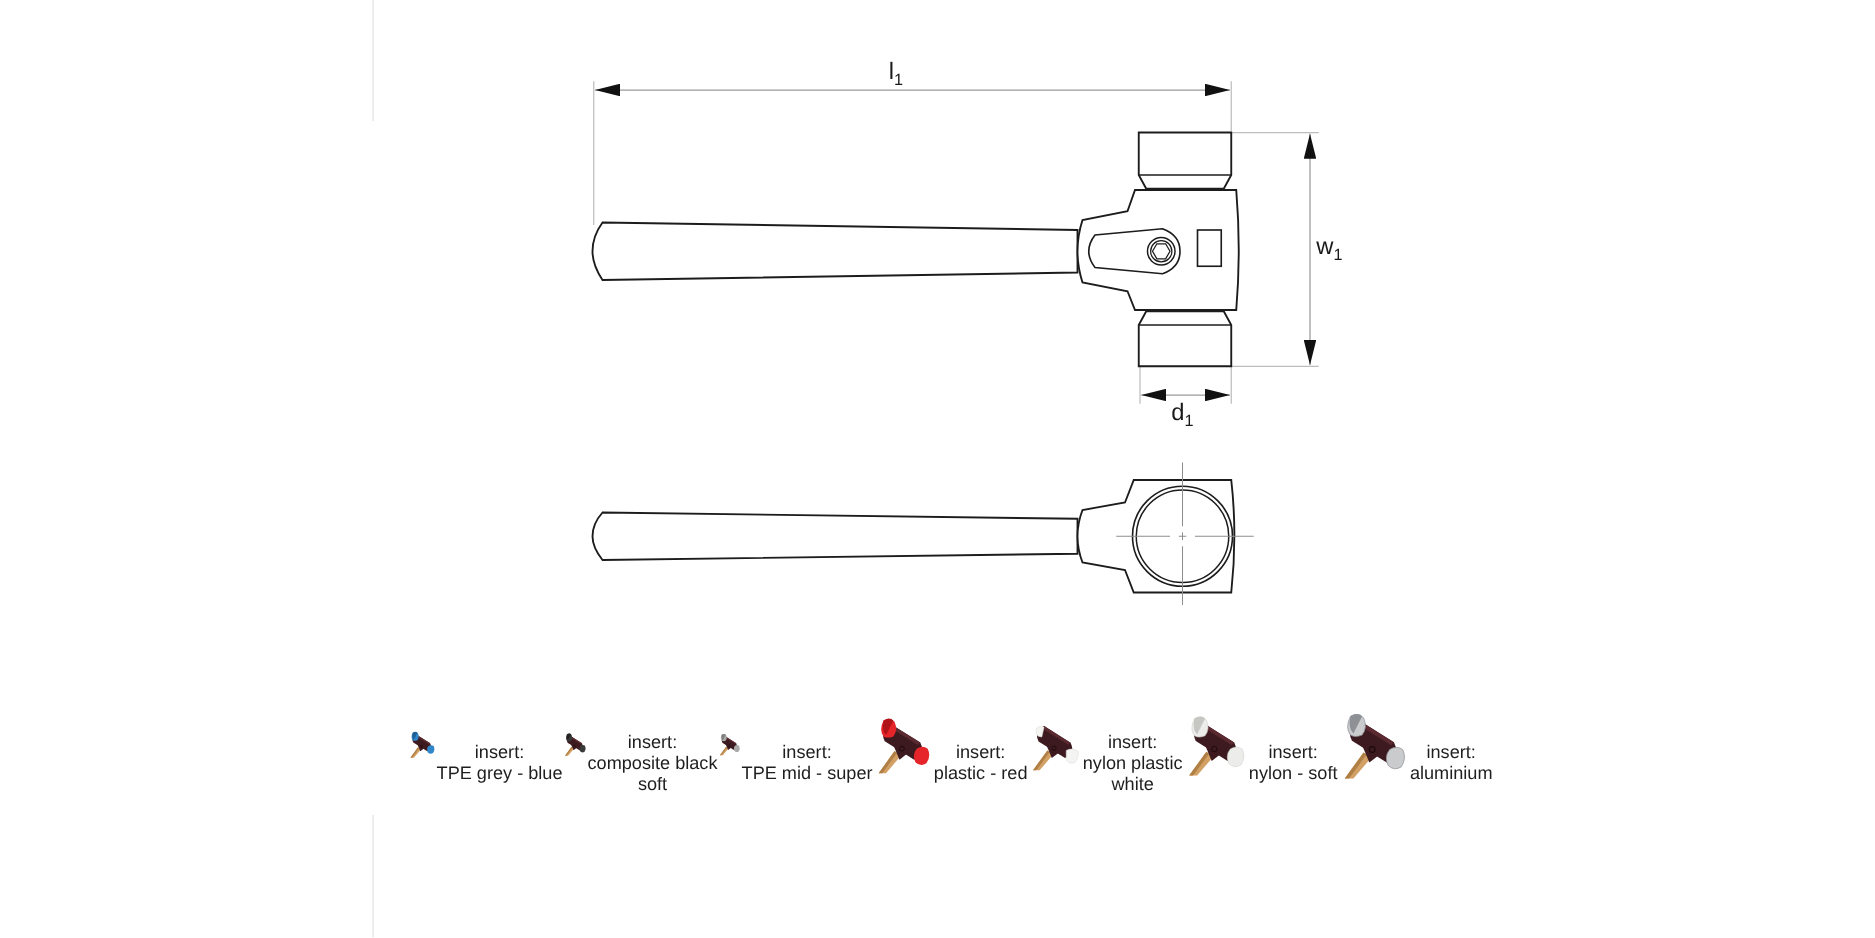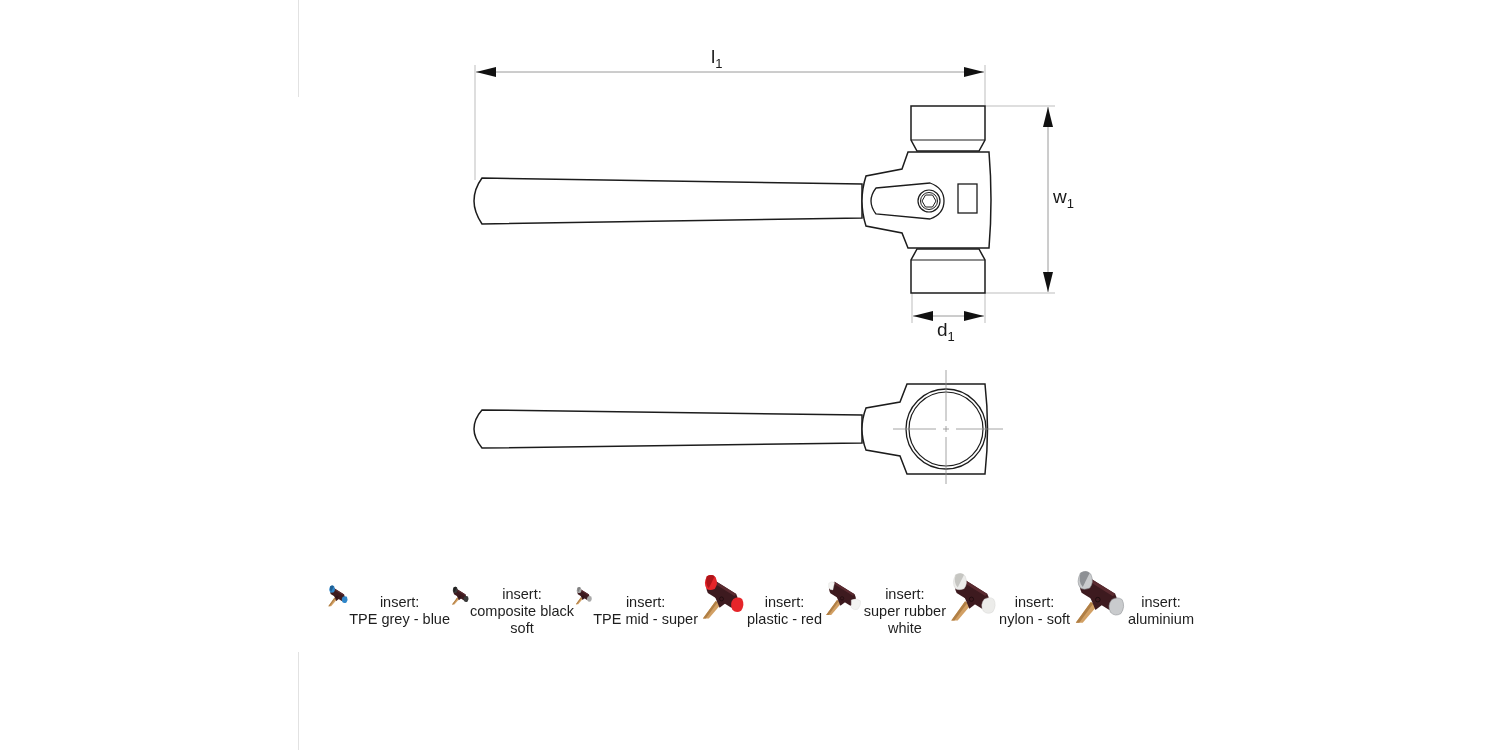--- a/index.html
+++ b/index.html
@@ -219,21 +219,21 @@
       <polygon points="10,98 36,62 40,65 16,98" fill="#b07f45"></polygon>
       <polygon points="34,52 52,44 62,62 44,76" fill="#3d1a1f"></polygon>
       <path d="M30,18 L78,48 Q84,60 78,70 L68,76 L20,46 Q14,34 20,24 Z" fill="#3d1a1f"></path>
       <path d="M30,18 L78,48 L74,52 L26,22 Z" fill="#5a2a30"></path>
       <path d="M16,22 Q22,16 30,20 L26,38 Q18,38 16,32 Z" fill="#f4f4f2" stroke="#d8d8d4" stroke-width="0.8"></path>
       <path d="M70,62 Q82,56 92,64 Q94,74 86,84 Q76,88 70,80 Z" fill="#f4f4f2" stroke="#d8d8d4" stroke-width="0.8"></path>
       <circle cx="48" cy="58" r="4" fill="none" stroke="#1a0a0c" stroke-width="1.5"></circle>
     </svg>
     <div class="variant-caption">
       <span>insert:</span>
-      <span>super rubber</span>
+      <span>nylon plastic</span>
       <span>white</span>
     </div>
   </div>
 
   <div class="variant">
     <svg viewBox="0 0 100 100">
       <polygon points="10,98 36,62 46,70 22,98" fill="#d2a064"></polygon>
       <polygon points="10,98 36,62 40,65 16,98" fill="#b07f45"></polygon>
       <polygon points="34,52 52,44 62,62 44,76" fill="#3d1a1f"></polygon>
       <path d="M30,18 L78,48 Q84,60 78,70 L68,76 L20,46 Q14,34 20,24 Z" fill="#3d1a1f"></path>

